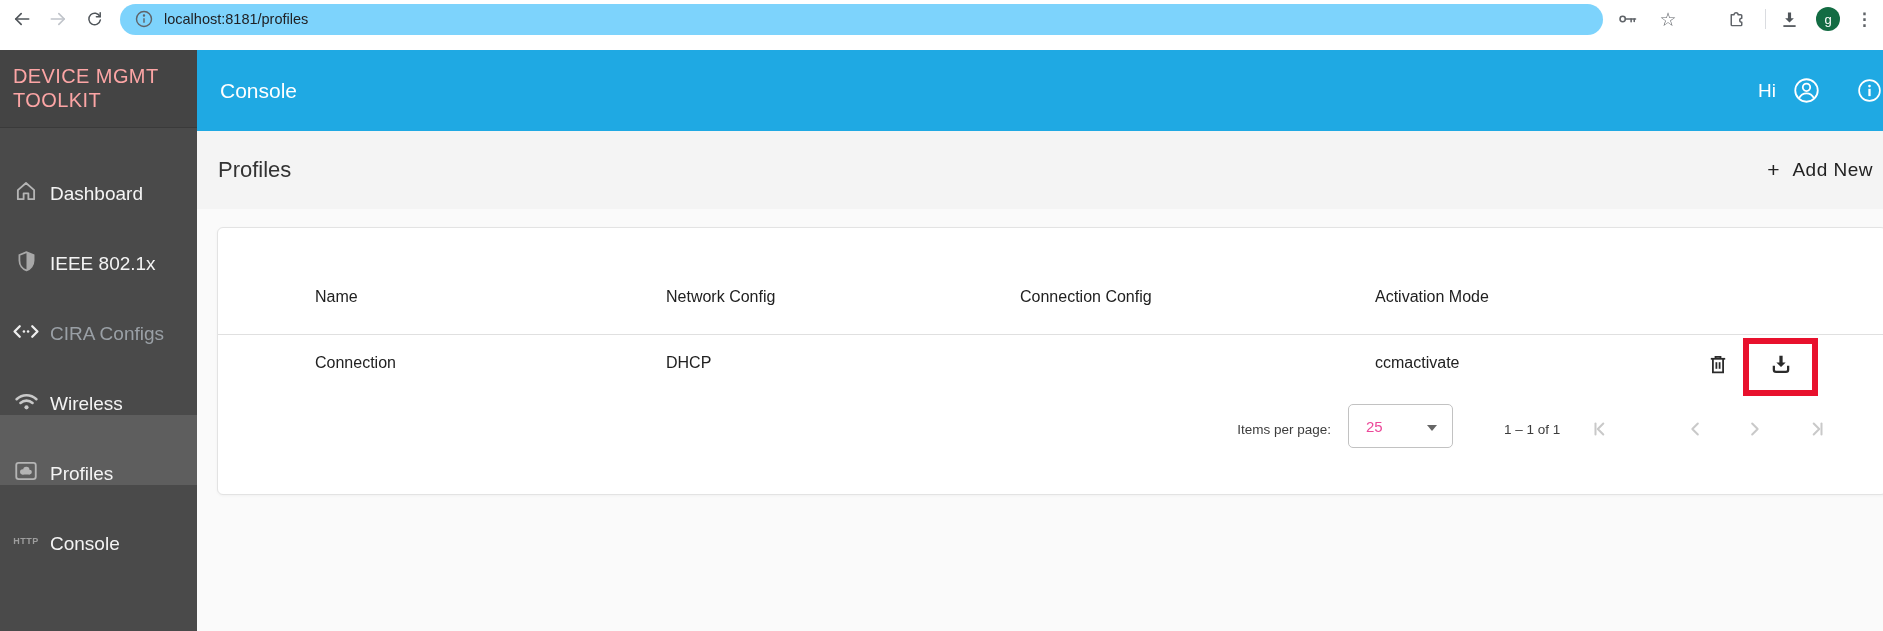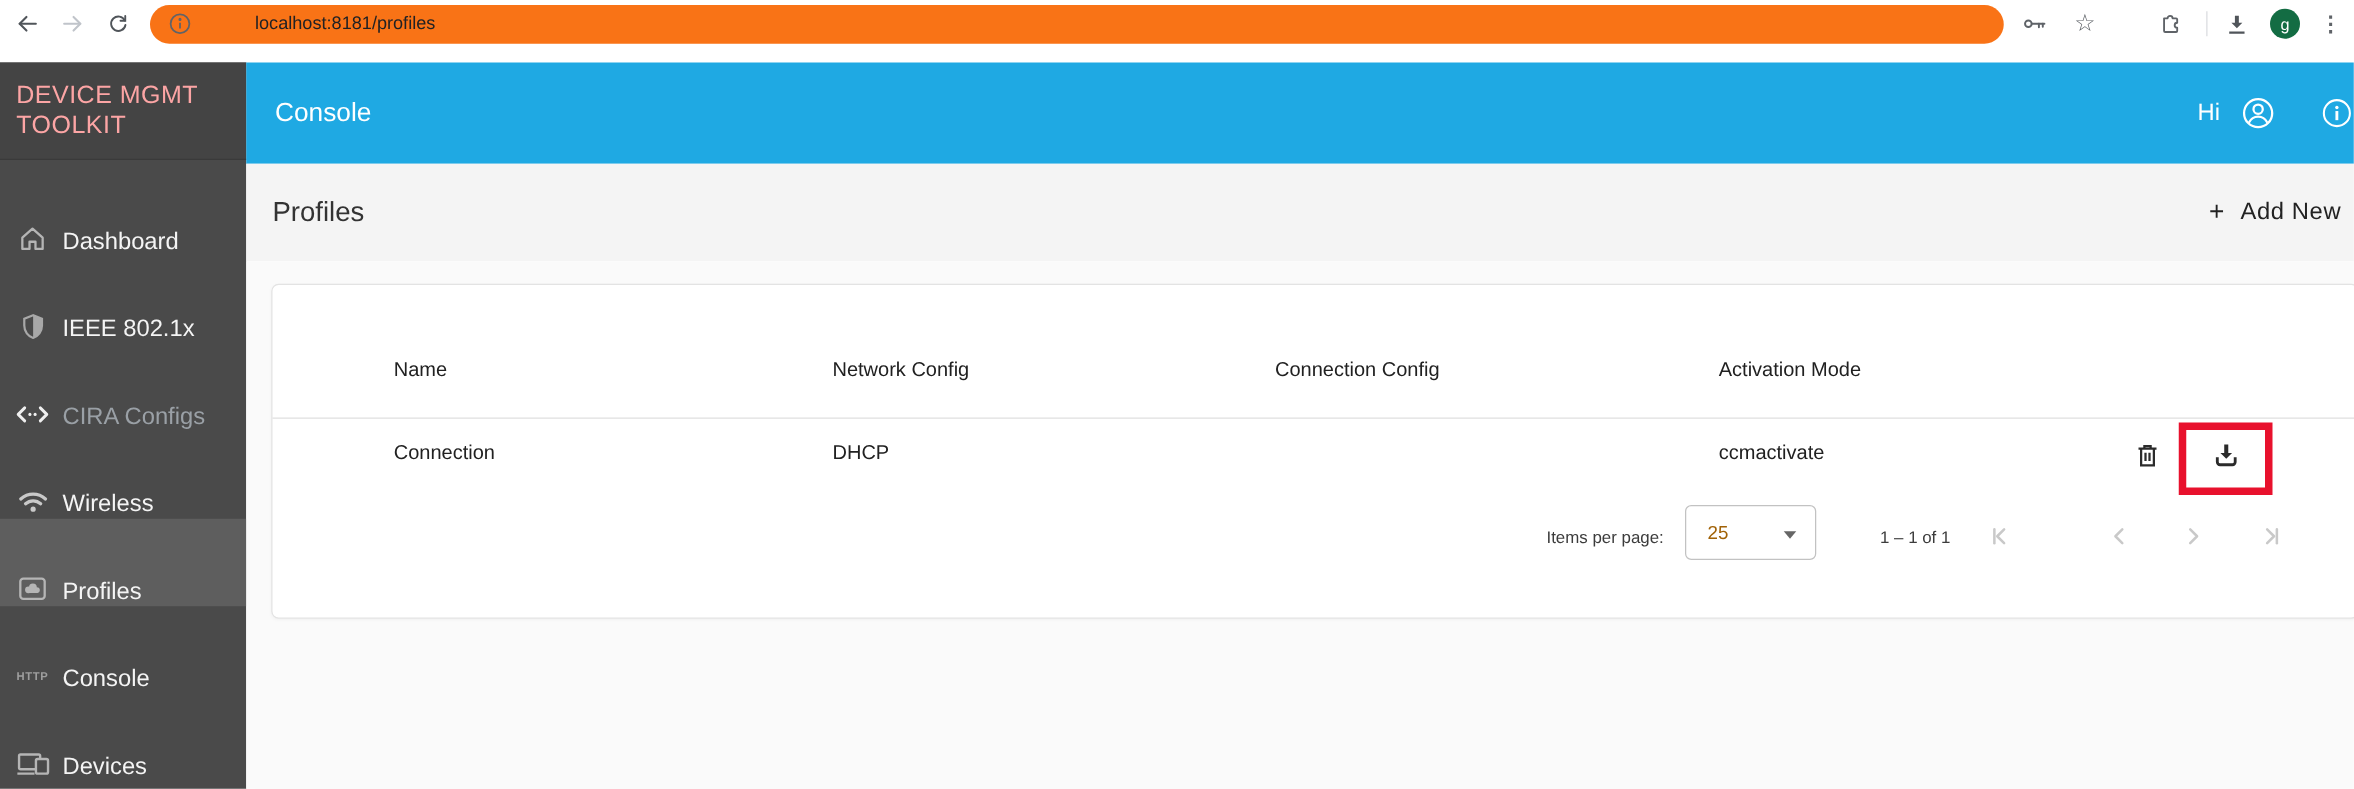--- a/index.html
+++ b/index.html
@@ -6,21 +6,21 @@
   html,body { width:1883px; height:631px; overflow:hidden; background:#fff;
               font-family:"Liberation Sans", sans-serif; }
 
   
   .chrome { position:absolute; left:0; top:0; width:1883px; height:50px; background:#ffffff; }
   .chrome-bar { position:absolute; left:0; top:0; right:0; height:38px; display:flex; align-items:center; }
   .nav-ico { width:28px; height:28px; display:flex; align-items:center; justify-content:center; flex:0 0 auto; }
   .nav-ico svg { display:block; }
   .back { margin-left:8px; } .fwd { margin-left:8px; } .reload { margin-left:8px; }
   .omnibox { flex:1 1 auto; height:31px; margin-left:12px; border-radius:16px;
-             background:#f97316; display:flex; align-items:center; padding:0 14px; min-width:0;gap:40px; }
+             background:#7dd3fc; display:flex; align-items:center; padding:0 14px; min-width:0; }
   .omni-info { width:20px; height:20px; margin-right:10px; flex:0 0 auto; }
   .url-text { font-size:14.5px; color:#202124; white-space:nowrap; }
   .chrome-right { display:flex; align-items:center; flex:0 0 auto; margin-left:12px; margin-right:4px; }
   .cr-ico { width:26px; height:26px; display:flex; align-items:center; justify-content:center; margin-right:14px; color:#5f6368; }
   .cr-sep { width:1px; height:20px; background:#dadce0; margin:0 10px 0 2px; }
   .star-glyph { font-size:19px; color:#5f6368; line-height:1; }
   .avatar { width:24px; height:24px; border-radius:50%; background:#136c43; color:#fff; font-size:13px;
             display:flex; align-items:center; justify-content:center; margin-right:16px; }
   .kebab { font-size:17px; color:#5f6368; letter-spacing:0; margin-right:6px; font-weight:bold; }
 
@@ -67,21 +67,21 @@
   .trash-btn { left:1488px; top:124px; }
   .red-box { position:absolute; left:1525px; top:110px; width:75px; height:58px;
              border:6px solid #e8112d; background:#fff; }
   .dl-btn { position:absolute; left:19px; top:7px; width:26px; height:26px; border:none; background:transparent; cursor:pointer; padding:0; }
 
   
   .pg-label { position:absolute; left:940px; top:194px; width:173px; text-align:right;
               font-size:13.5px; color:#3c3c3c; }
   .pg-select { position:absolute; left:1130px; top:176px; width:105px; height:44px;
                border:1px solid #c2c2c2; border-radius:5px; background:#fff; cursor:pointer; }
-  .pg-select .val { position:absolute; left:17px; top:13px; font-size:15px; color:#a16207; }
+  .pg-select .val { position:absolute; left:17px; top:13px; font-size:15px; color:#ec4899; }
   .pg-select .caret { position:absolute; left:78px; top:20px; width:0; height:0;
                       border-left:5.5px solid transparent; border-right:5.5px solid transparent;
                       border-top:6px solid #666; }
   .pg-range { position:absolute; left:1286px; top:194px; font-size:13.5px; color:#3c3c3c; white-space:nowrap; }
   .pg-nav { position:absolute; top:190px; width:24px; height:24px; border:none; background:transparent; padding:0; }
   .pg-first { left:1371px; } .pg-prev { left:1466px; } .pg-next { left:1524px; } .pg-last { left:1586px; }
 </style>
 </head>
 <body>
 
@@ -211,30 +211,20 @@
       <span class="lbl">Profiles</span>
     </div>
 
     <div class="nav-item">
       <span class="ibox">
         <span class="http-word">HTTP</span>
       </span>
       <span class="lbl">Console</span>
     </div>
 
-    <div class="nav-item">
-      <span class="ibox">
-        <svg width="27" height="25" viewBox="0 0 24 22" fill="none" stroke="#b5b5b5" stroke-width="1.7">
-            <rect x="2" y="4" width="15" height="10.5" rx="1"></rect>
-            <path d="M0.8 17.6 H13"></path>
-            <rect x="14" y="7.2" width="8.6" height="10.4" rx="1.2" fill="#4a4a4a"></rect>
-          </svg>
-      </span>
-      <span class="lbl">Devices</span>
-    </div>
 
   </div>
 </nav>
 
 <header class="appbar">
   <span class="appbar-title">Console</span>
   <div class="appbar-right">
     <span class="hi-text">Hi</span>
     <span class="appbar-ico">
       <svg width="27" height="27" viewBox="0 0 24 24" fill="none" stroke="#fff" stroke-width="1.6">

